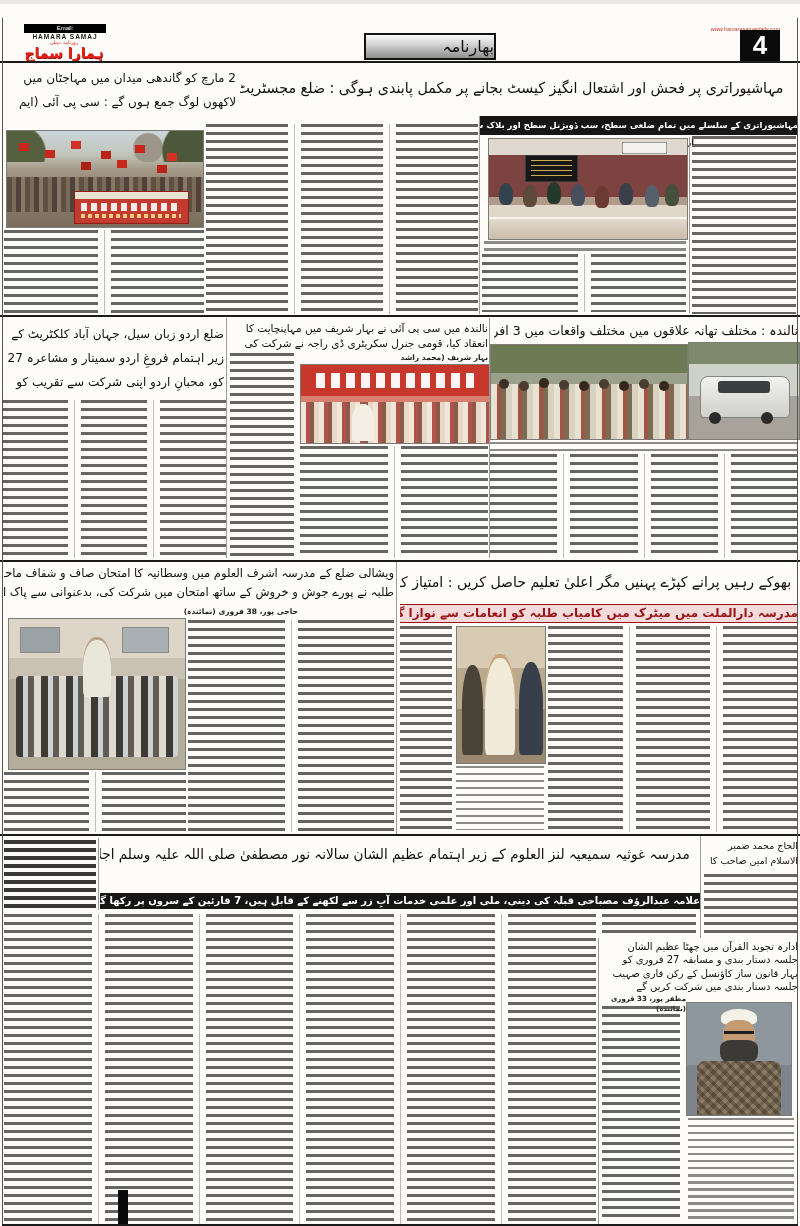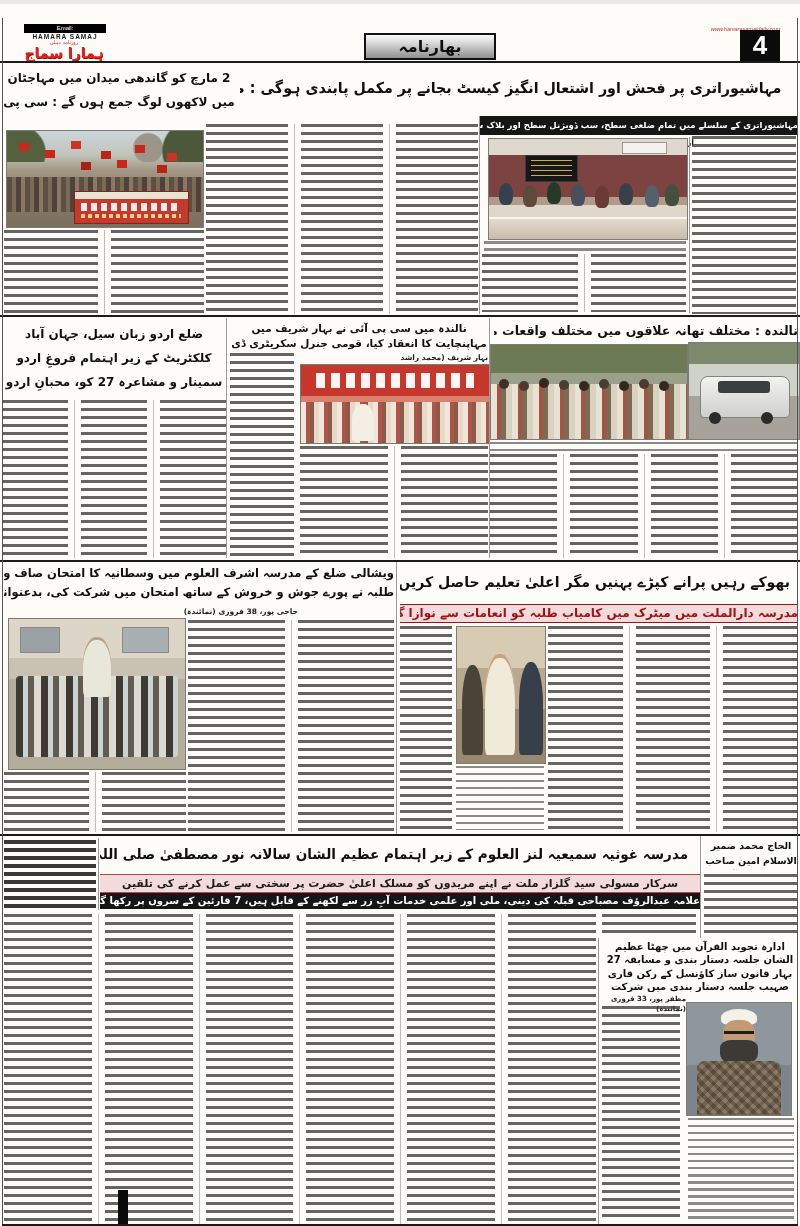--- a/index.html
+++ b/index.html
@@ -1,19 +1,19 @@
 <!DOCTYPE html>
 <html><head>
 <meta charset="utf-8">
 <style>
   html,body{margin:0;padding:0;background:#e8e8e4;}
   .page{position:relative;width:800px;height:1226px;background:#fdfcf8;margin:4px auto;
         font-family:"DejaVu Sans",sans-serif;overflow:hidden;}
   .abs{position:absolute;}
-  .h{direction:rtl;font-weight:bold;color:#101010;text-align:center;font-family:"DejaVu Sans",sans-serif;}
+  .h{direction:rtl;font-weight:normal;color:#101010;text-align:right;font-family:"DejaVu Sans",sans-serif;}
   .nw{white-space:nowrap;overflow:hidden;}
   .lat{font-family:"Liberation Sans",sans-serif;}
   .fill{background-image:repeating-linear-gradient(180deg,#3b3b3b 0 3px,transparent 3px 8px);opacity:.78;}
   .fill-b{background-image:repeating-linear-gradient(180deg,#222 0 3.6px,transparent 3.6px 8px);opacity:.9;}
   .fill-l{background-image:repeating-linear-gradient(180deg,#6e6e6e 0 2.5px,transparent 2.5px 7px);opacity:.8;}
   .cols{display:flex;}
   .cols .c{flex:1;background-image:repeating-linear-gradient(180deg,#3b3b3b 0 3px,transparent 3px 8px);
            background-clip:content-box;opacity:.78;}
   .cols .c + .c{border-left:1px solid #ababab;padding-left:6px;}
   .cols .c:not(:last-child){padding-right:6px;}
@@ -169,21 +169,20 @@
       <div class="c"></div>
   </div>
   <div class="abs fill-l" style="left:456px;top:762px;width:88px;height:64px;"></div>
   <div class="abs hr" style="left:0;top:830px;width:800px;height:2px;"></div>
 
   <div class="abs h nw" style="left:100px;top:833px;width:600px;height:35px;font-size:14px;line-height:35px;">
     <span style="display:inline-block;transform:scaleX(.97);transform-origin:center;">مدرسہ غوثیہ سمیعیہ لنز العلوم کے زیر اہتمام عظیم الشان سالانہ نور مصطفیٰ صلی اللہ علیہ وسلم اجلاس کا انعقاد</span>
   </div>
   <div class="abs fill-b" style="left:4px;top:836px;width:92px;height:68px;"></div>
   <div class="abs vr" style="left:98px;top:834px;width:1px;height:72px;"></div>
-  <div class="abs strip-pink nw" style="left:100px;top:870px;width:600px;height:17px;font-size:11px;line-height:17px;color:#1c1c1c;border-color:#b8464b;">سرکار مسولی سید گلزار ملت نے اپنے مریدوں کو مسلک اعلیٰ حضرت پر سختی سے عمل کرنے کی تلقین</div>
   <div class="abs strip-black nw" style="left:100px;top:889px;width:600px;height:16px;font-size:10px;line-height:16px;">علامہ عبدالرؤف مصباحی قبلہ کی دینی، ملی اور علمی خدمات آبِ زر سے لکھنے کے قابل ہیں، 7 قارئین کے سروں پر رکھا گیا تاجِ زریں</div>
   <div class="abs cols" style="left:4px;top:910px;width:592px;height:310px;">
     <div class="c"></div>
       <div class="c"></div>
       <div class="c"></div>
       <div class="c"></div>
       <div class="c"></div>
       <div class="c"></div>
   </div>
   <div class="abs fill" style="left:602px;top:910px;width:94px;height:20px;"></div>

